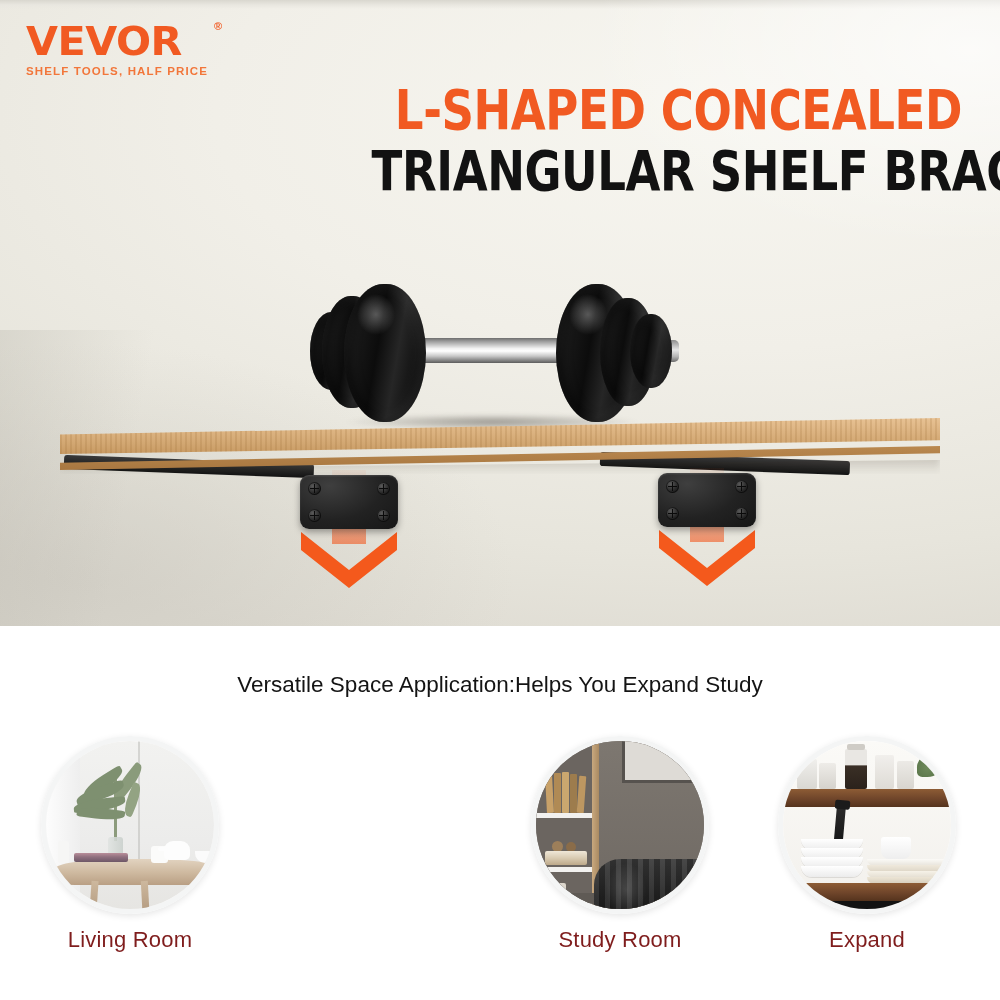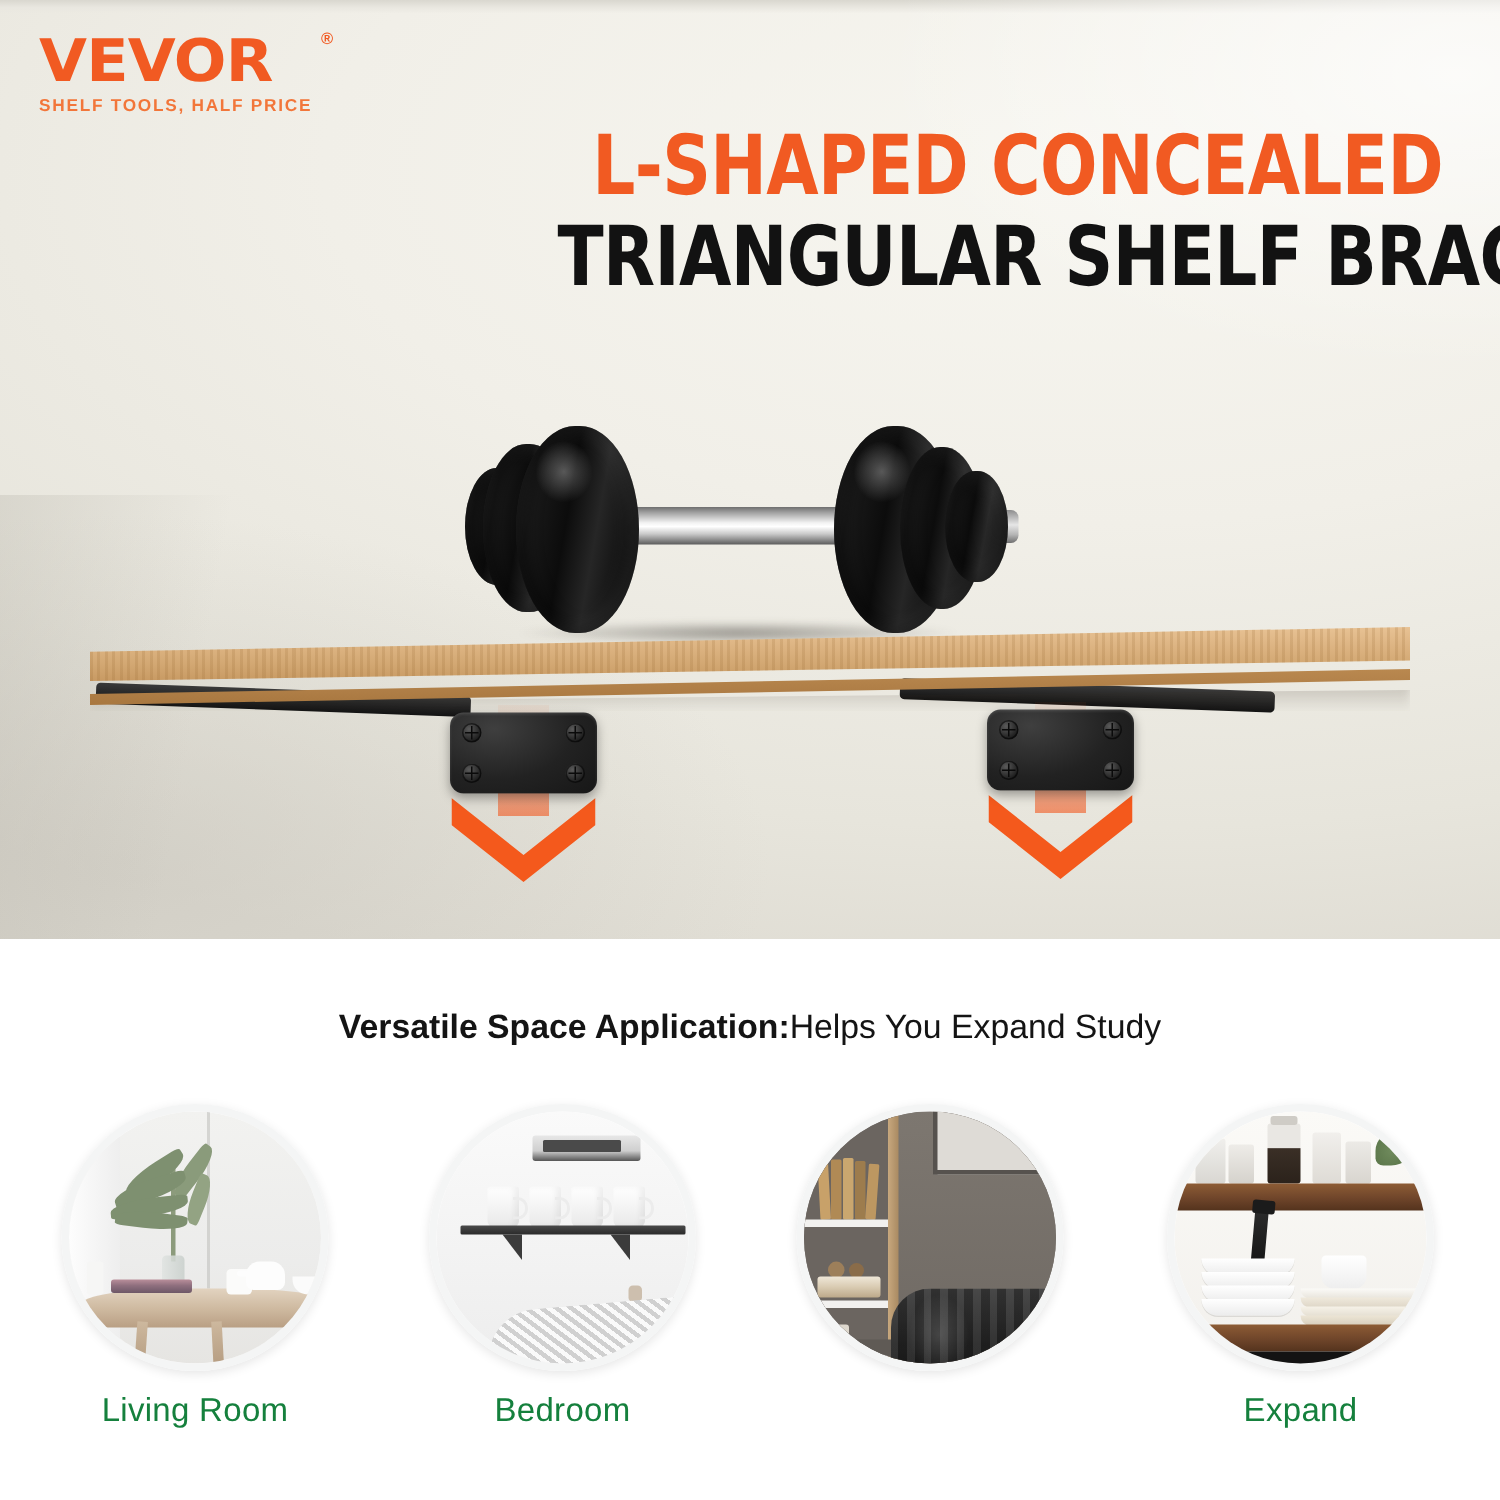--- a/index.html
+++ b/index.html
@@ -182,21 +182,21 @@
 
   
   .lower {
     position:absolute; left:0; top:626px; width:1000px; height:374px;
     background:#ffffff;
   }
   .sub-tagline {
     position:absolute; left:0; top:46px; width:1000px; text-align:center;
     font-size:22.5px; color:#141414; white-space:nowrap;
   }
-  .sub-tagline .strong { font-weight:bold; }
+  .sub-tagline .strong { font-weight:normal; }
 
   .tiles {
     position:absolute; left:0; top:110px; width:1000px; height:240px;
   }
   .tile {
     position:absolute; width:180px; text-align:center;
   }
   .t0 { left:40px;  }
   .t1 { left:285px; }
   .t2 { left:530px; }
@@ -204,21 +204,21 @@
 
   .circle {
     position:relative; width:178px; height:178px; border-radius:50%;
     overflow:hidden; margin:0 auto;
     border:5px solid #f4f5f5;
     box-shadow:0 2px 7px rgba(0,0,0,.10);
   }
   .circle .scene { position:absolute; inset:0; }
 
   .tile-label {
-    margin-top:13px; font-size:22px; color:#15803d; letter-spacing:.2px;
+    margin-top:13px; font-size:22px; color:#7f1d1d; letter-spacing:.2px;
   }
 
   
   .lr-bg { position:absolute; inset:0; background:linear-gradient(180deg,#f2f2f0 0%, #ececeb 60%, #e6e5e2 100%); }
   .lr-curtain { position:absolute; left:0; top:0; width:34px; height:100%;
     background:linear-gradient(90deg,#fdfdfd,#eeeeee); }
   .lr-wallline { position:absolute; left:92px; top:0; width:2px; height:118px; background:rgba(190,190,186,.55); }
   .lr-table {
     position:absolute; left:8px; top:118px; width:175px; height:26px; border-radius:40% 45% 12% 12%;
     background:linear-gradient(180deg,#e2d3c0 0%, #cdb89e 55%, #b99f84 100%);
@@ -443,38 +443,20 @@
             <div class="lr-candle"></div>
             <div class="lr-books"></div>
             <div class="lr-pot"></div>
             <div class="lr-teapot"></div>
             <div class="lr-bowl"></div>
           </div>
         </div>
         <div class="tile-label">Living Room</div>
       </div>
 
-      <div class="tile t1">
-        <div class="circle">
-          <div class="scene">
-            <div class="bd-bg"></div>
-            <div class="bd-topshelf"></div>
-            <div class="mug m1"></div>
-            <div class="mug m2"></div>
-            <div class="mug m3"></div>
-            <div class="mug m4"></div>
-            <div class="bd-shelf"></div>
-            <div class="bd-brk bd-brk1"></div>
-            <div class="bd-brk bd-brk2"></div>
-            <div class="bd-knob"></div>
-            <div class="bd-blanket"></div>
-          </div>
-        </div>
-        <div class="tile-label">Bedroom</div>
-      </div>
 
       <div class="tile t2">
         <div class="circle">
           <div class="scene">
             <div class="st-bg"></div>
             <div class="st-wall"></div>
             <div class="st-frame"></div>
             <div class="st-case"></div>
             <div class="book bk1"></div>
               <div class="book bk2"></div>
@@ -487,20 +469,21 @@
             <div class="st-stack"></div>
             <div class="st-plank p2"></div>
             <div class="st-jar"></div>
             <div class="st-plank p3"></div>
             <div class="st-caseedge"></div>
             <div class="st-floor"></div>
             <div class="st-chair"></div>
             <div class="st-chair-sheen"></div>
           </div>
         </div>
+        <div class="tile-label">Study Room</div>
       </div>
 
       <div class="tile t3">
         <div class="circle">
           <div class="scene">
             <div class="kt-bg"></div>
             <div class="jar j1"></div>
             <div class="jar j2"></div>
             <div class="jar j3"></div>
             <div class="jar j4"></div>

